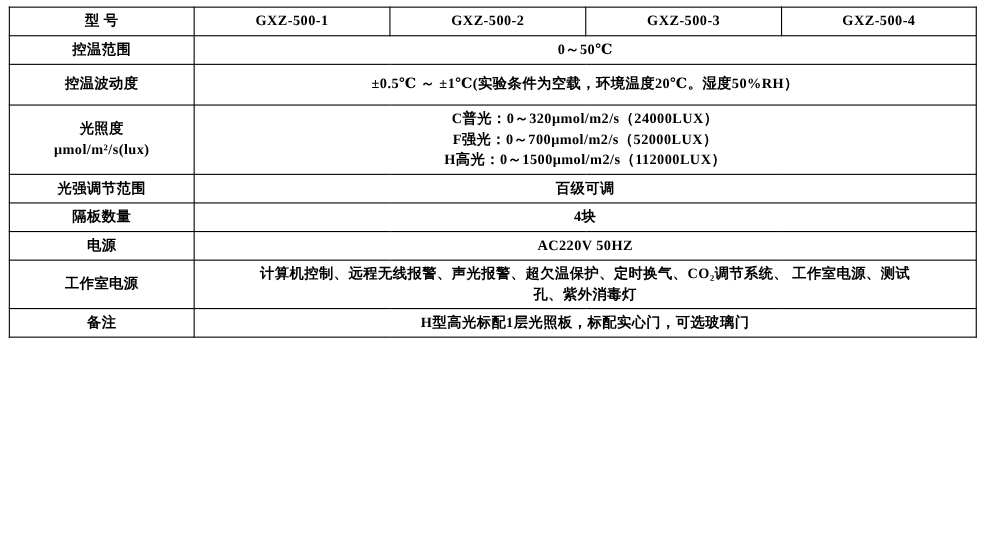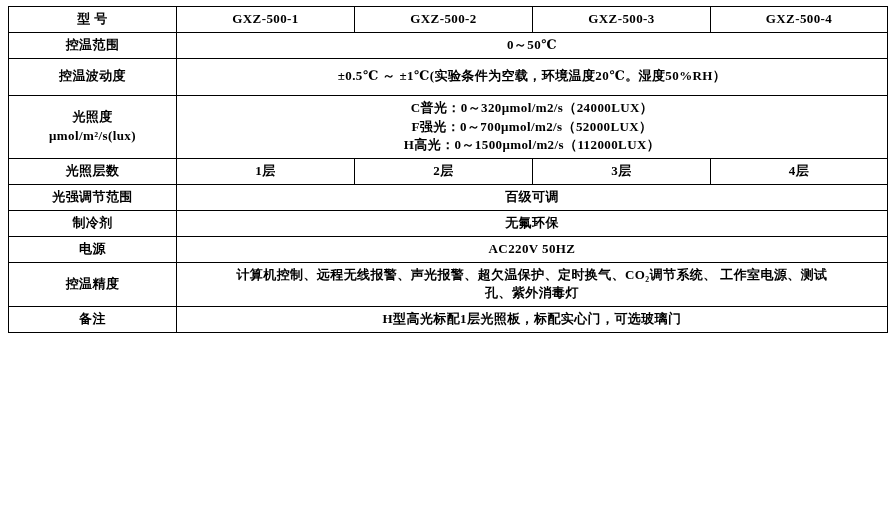--- a/index.html
+++ b/index.html
@@ -94,50 +94,43 @@
           <div>光照度</div>
           <div>μmol/m²/s(lux)</div>
         </td>
         <td colspan="4" class="light-cell">
           <div>C普光：0～320μmol/m2/s（24000LUX）</div>
           <div>F强光：0～700μmol/m2/s（52000LUX）</div>
           <div>H高光：0～1500μmol/m2/s（112000LUX）</div>
         </td>
       </tr>
 
-      <tr>
-        <td class="label">光照层数</td>
-        <td>1层</td>
-        <td>2层</td>
-        <td>3层</td>
-        <td>4层</td>
-      </tr>
 
       <tr>
         <td class="label">光强调节范围</td>
         <td colspan="4">百级可调</td>
       </tr>
 
 
+      <tr>
+        <td class="label">隔板数量</td>
+        <td colspan="4">4块</td>
+      </tr>
 
-      <tr>
-        <td class="label">制冷剂</td>
-        <td colspan="4">无氟环保</td>
-      </tr>
 
 
 
 
       <tr>
         <td class="label">电源</td>
         <td colspan="4">AC220V     50HZ</td>
       </tr>
 
       <tr>
-        <td class="label">控温精度</td>
+        <td class="label">工作室电源</td>
         <td colspan="4" class="opt-cell">
           <div>计算机控制、远程无线报警、声光报警、超欠温保护、定时换气、CO₂调节系统、 工作室电源、测试</div>
           <div>孔、紫外消毒灯</div>
         </td>
       </tr>
 
       <tr>
         <td class="label">备注</td>
         <td colspan="4">H型高光标配1层光照板，标配实心门，可选玻璃门</td>
       </tr>

